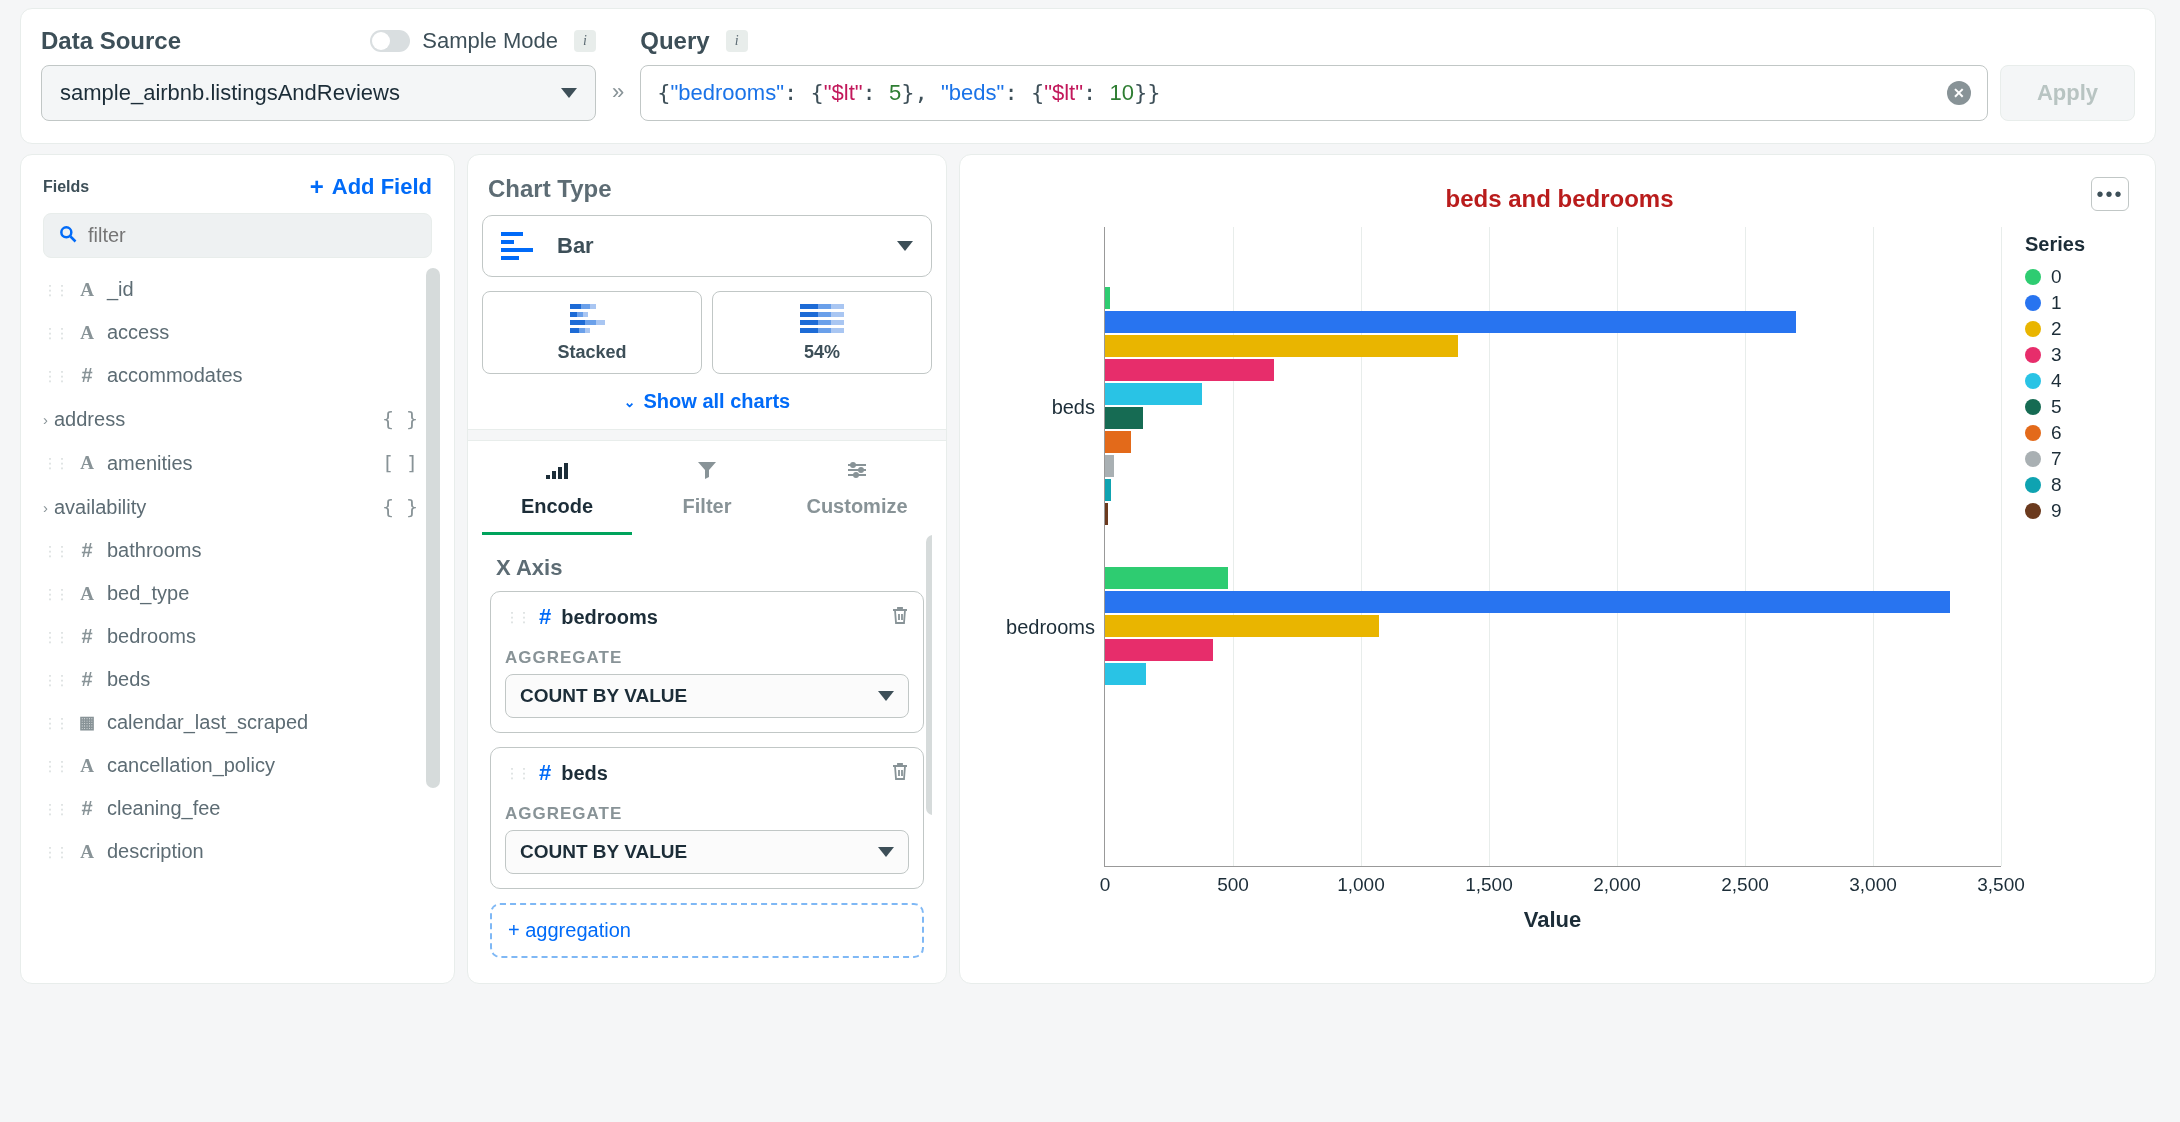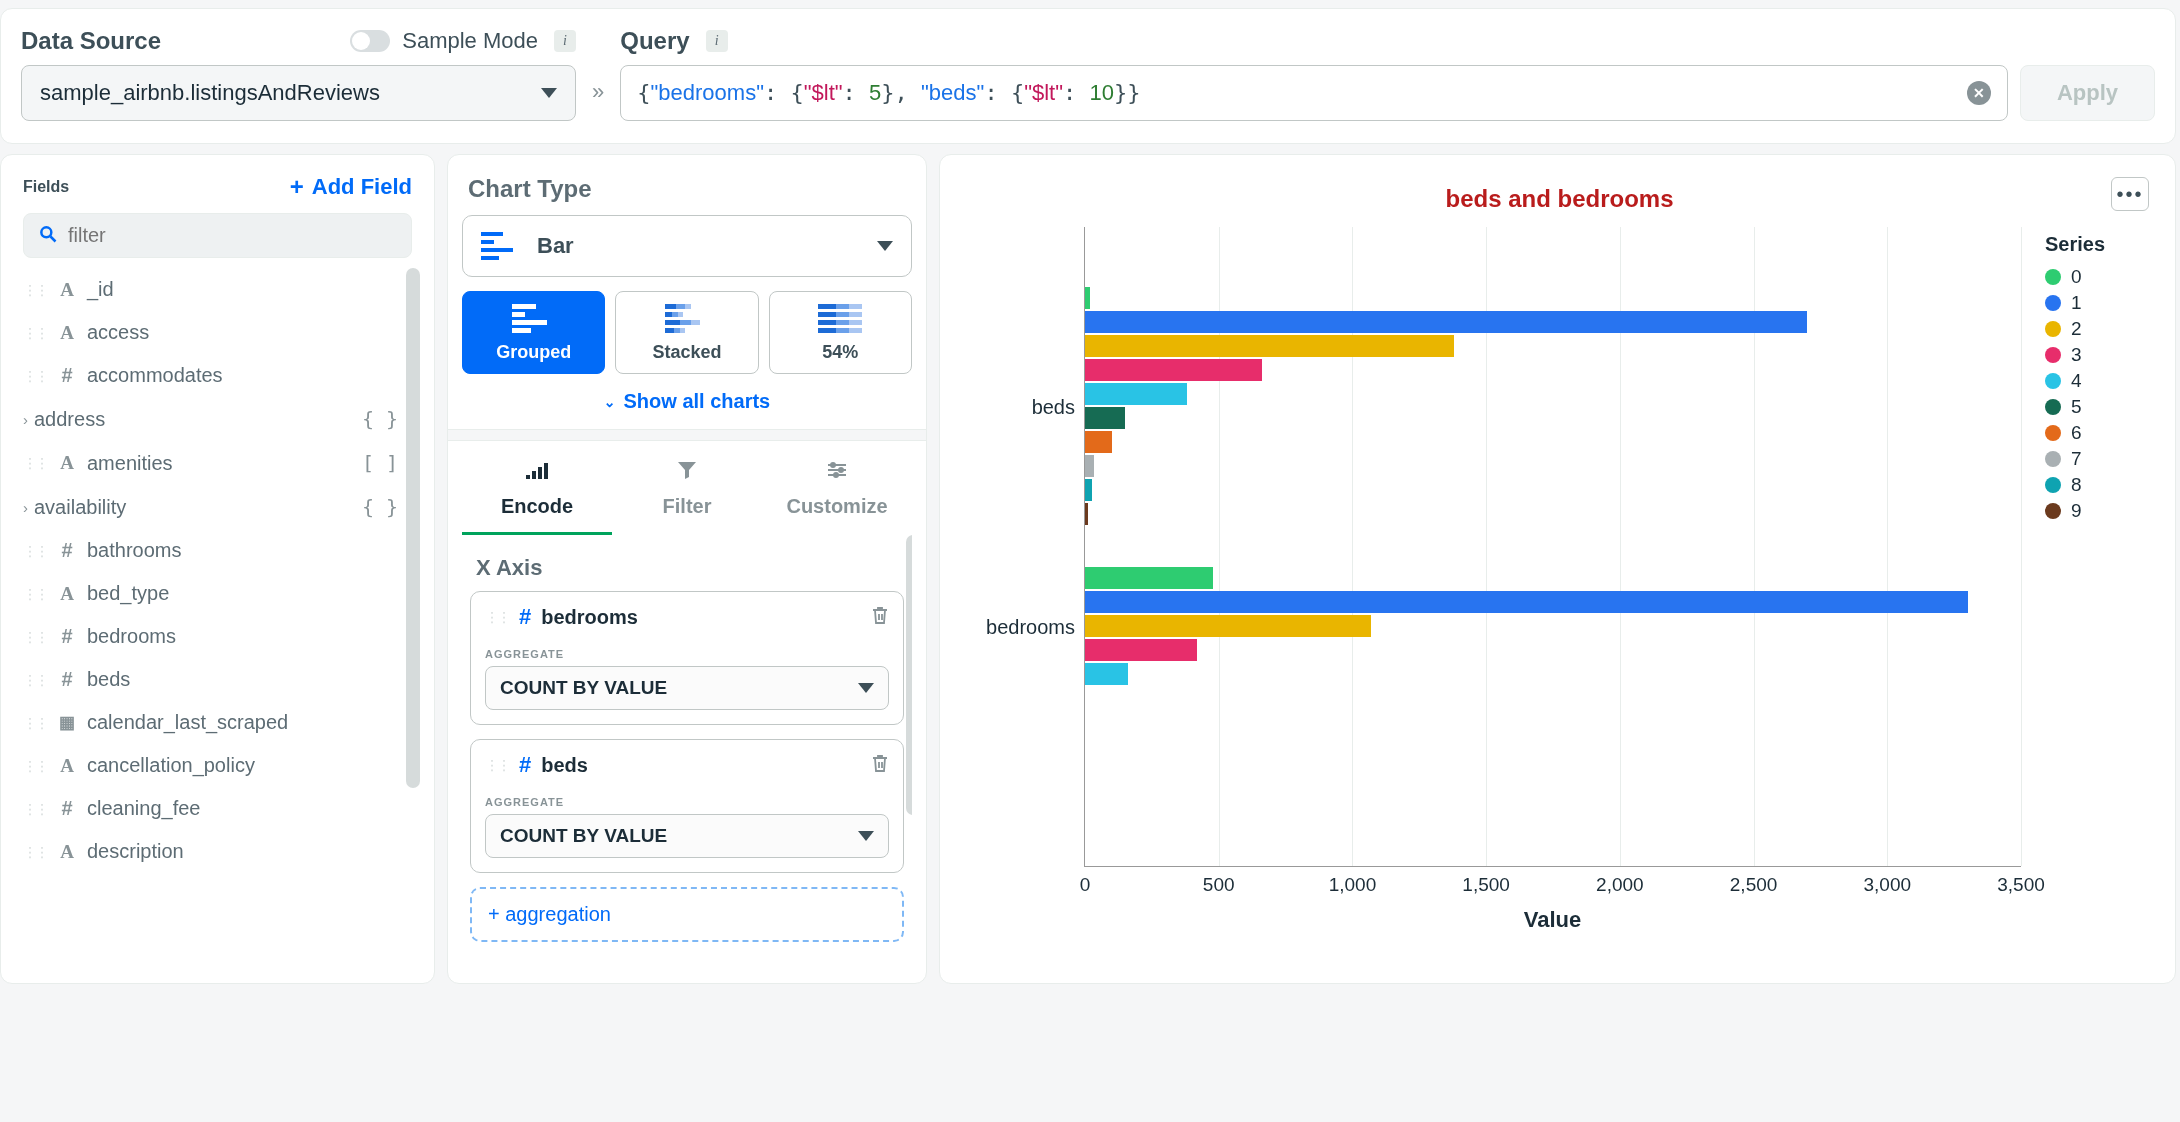--- a/index.html
+++ b/index.html
@@ -1,17 +1,17 @@
 <!DOCTYPE html>
 <html><head>
 <meta charset="utf-8">
 <style>
   * { box-sizing: border-box; margin: 0; padding: 0; font-family: -apple-system, BlinkMacSystemFont, "Segoe UI", Helvetica, Arial, sans-serif; }
   body { background: #f5f6f7; color: #3d4f58; font-size: 14px; }
-  .wrapper { padding: 8px 0; width: 2176px; }
+  .wrapper { padding: 8px 20px; width: 2176px; }
 
   
   .topbar { display: flex; align-items: flex-start; gap: 16px; background: #fff; border: 1px solid #e8edeb; border-radius: 12px; padding: 18px 20px 22px; margin-bottom: 10px; }
   .ds-block { width: 555px; }
   .label-row { display: flex; align-items: center; gap: 12px; margin-bottom: 10px; }
   .label { font-size: 24px; font-weight: 600; color: #3d4f58; }
   .toggle { width: 40px; height: 22px; background: #d9dee0; border-radius: 11px; position: relative; }
   .toggle::after { content:""; position:absolute; left:2px; top:2px; width:18px; height:18px; background:#fff; border-radius:50%; }
   .mode-label { font-size: 22px; color:#3d4f58; font-weight:500; }
   .info-badge { display:inline-flex; align-items:center; justify-content:center; width:22px; height:22px; background:#e8edeb; border-radius:4px; font-family: Georgia, serif; font-style: italic; font-size:14px; color:#5d6c74; margin-left:4px; }
@@ -80,21 +80,21 @@
 
   .enc-body { padding:16px 8px 0; position:relative; height:430px; overflow:hidden; }
   .enc-scroll-thumb { position:absolute; right:-8px; top:0; width:14px; height:280px; background:#d6dbdb; border-radius:7px; }
   .axis-label { font-size:22px; font-weight:600; color:#5d6c74; margin: 4px 6px 10px; }
   .enc-card { border:1px solid #c1c7c6; border-radius:10px; background:#fff; margin-bottom:14px; }
   .enc-head { display:flex; align-items:center; gap:10px; padding:12px 14px; }
   .enc-hash { color:#016bf8; font-size:22px; font-weight:800; }
   .enc-name { font-size:20px; font-weight:700; color:#1c2d38; flex:1; }
   .trash { color:#889397; font-size:18px; }
   .agg-block { padding: 6px 14px 14px; }
-  .agg-label { font-size:11px; font-weight:700; letter-spacing:1px; color:#889397; margin-bottom:6px; }
+  .agg-label { font-size:17px; font-weight:700; letter-spacing:1px; color:#889397; margin-bottom:6px; }
   .agg-select { border:1px solid #c1c7c6; background:#fbfbfb; border-radius:8px; padding:10px 14px; display:flex; justify-content:space-between; align-items:center; font-size:19px; font-weight:700; color:#1c2d38; }
   .add-agg { border:2px dashed #7fb8f5; border-radius:10px; padding:14px 16px; color:#016bf8; font-size:20px; }
 
   .chart-panel { flex:1; padding: 12px 20px 20px 24px; position:relative; }
   .chart-menu { position:absolute; top:22px; right:26px; border:1px solid #c1c7c6; border-radius:6px; width:38px; height:34px; display:flex; align-items:center; justify-content:center; font-size:20px; letter-spacing:2px; color:#3d4f58; background:#fff; }
   .chart-title { text-align:center; font-size:24px; font-weight:700; color:#b91c1c; margin: 18px 0 14px; }
   .chart-body { display:flex; gap:24px; }
   .plot-wrap { flex:1; }
   .plot { position:relative; height:640px; margin-left:120px; border-left:1px solid #999; border-bottom:1px solid #999; }
   .vgrid { position:absolute; top:0; bottom:0; width:1px; background:#e8edeb; }
@@ -250,37 +250,20 @@
         <div class="bar-glyph">
             <span></span>
             <span></span>
             <span></span>
             <span></span>
           </div>
         <span class="cts-label">Bar</span>
         <span class="caret-down"></span>
       </div>
       <div class="subtype-row" id="subtype-row">
-          <div class="subtype active">
-            <div class="st-glyph">
-              <div>
-                <span class="seg" style="width:55%;background:#fff"></span>
-              </div>
-              <div>
-                <span class="seg" style="width:30%;background:#fff"></span>
-              </div>
-              <div>
-                <span class="seg" style="width:80%;background:#fff"></span>
-              </div>
-              <div>
-                <span class="seg" style="width:45%;background:#fff"></span>
-              </div>
-            </div>
-            <span>Grouped</span>
-          </div>
           <div class="subtype">
             <div class="st-glyph">
               <div>
                 <span class="seg" style="width:25%;background:#1d6bd6"></span>
                 <span class="seg" style="width:20%;background:#6aa0ea"></span>
                 <span class="seg" style="width:15%;background:#a9c6f2"></span>
               </div>
               <div>
                 <span class="seg" style="width:15%;background:#1d6bd6"></span>
                 <span class="seg" style="width:15%;background:#6aa0ea"></span>

